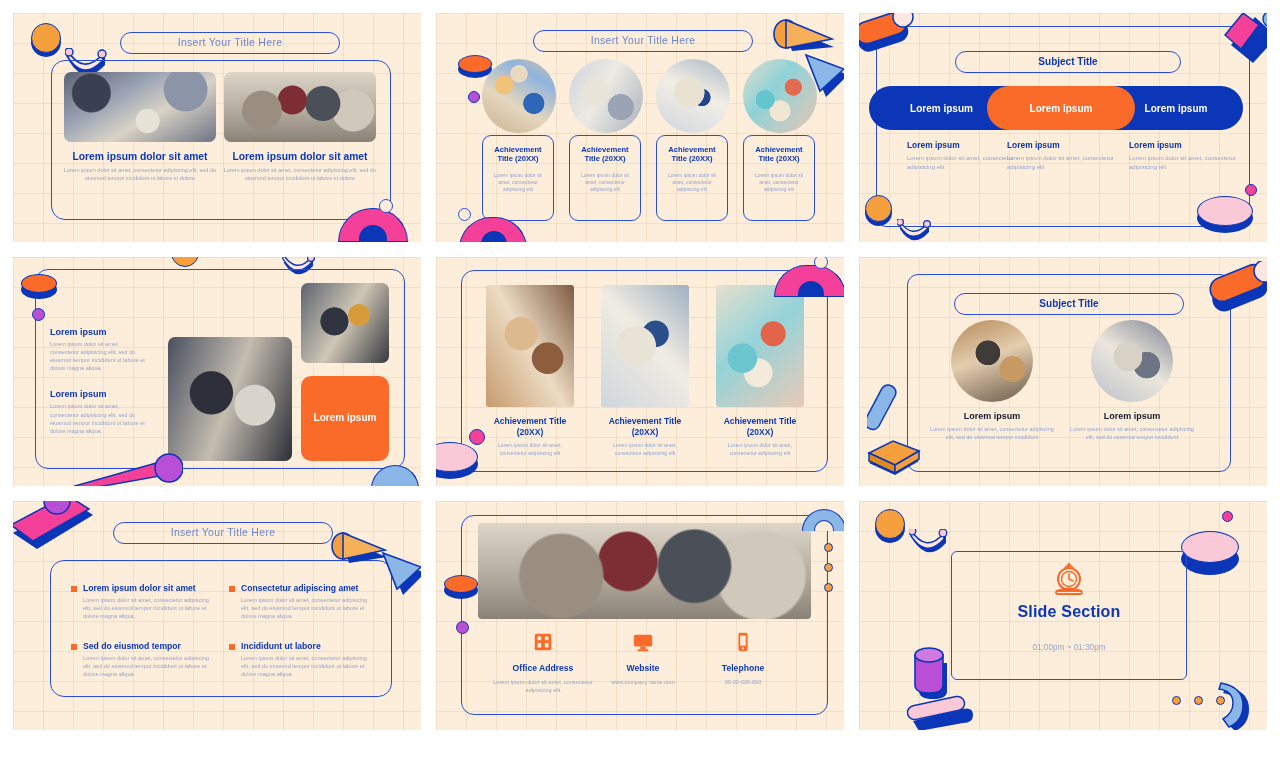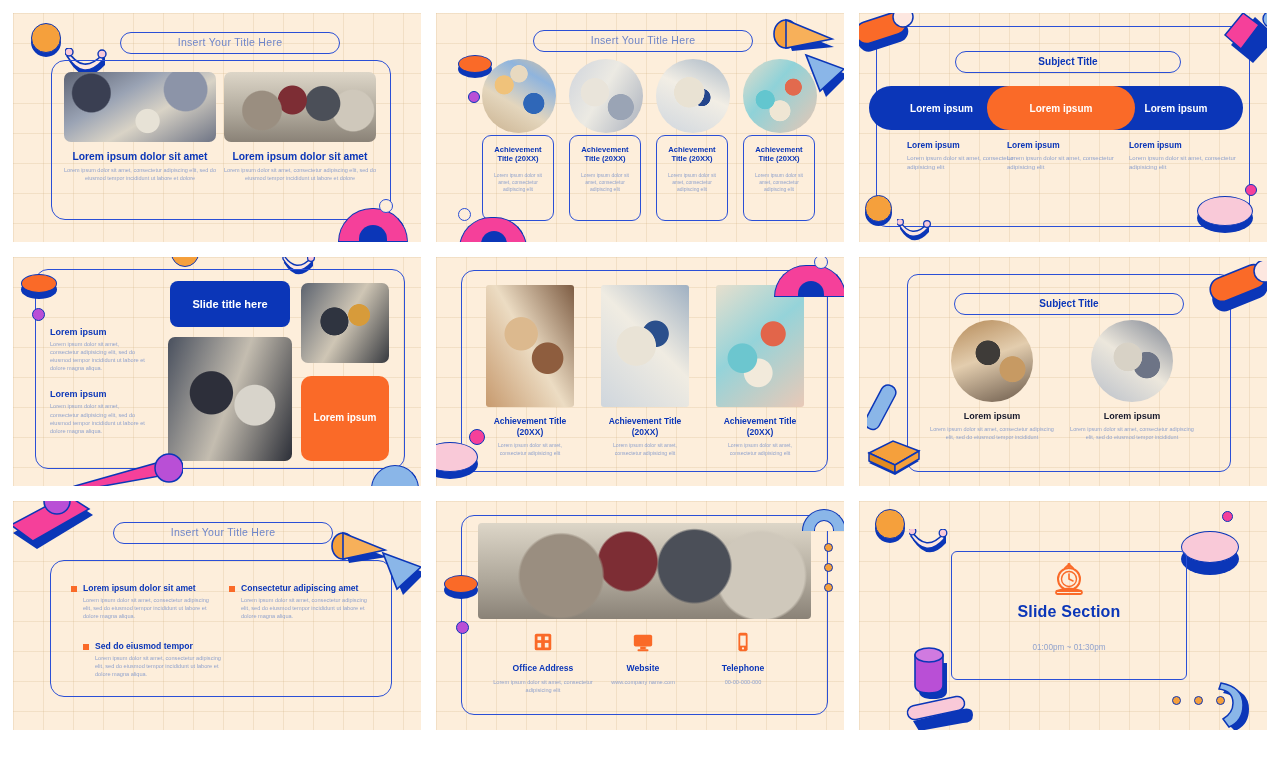--- a/index.html
+++ b/index.html
@@ -306,21 +306,20 @@
 
   <div class="slide">
     <div class="layer">
       <div class="s4-frame"></div>
       <div class="s4-left">
         <h4 class="h-blue">Lorem ipsum</h4>
         <p class="body-txt">Lorem ipsum dolor sit amet, consectetur adipisicing elit, sed do eiusmod tempor incididunt ut labore et dolore magna aliqua.</p>
         <h4 class="h-blue">Lorem ipsum</h4>
         <p class="body-txt">Lorem ipsum dolor sit amet, consectetur adipisicing elit, sed do eiusmod tempor incididunt ut labore et dolore magna aliqua.</p>
       </div>
-      <div class="s4-title">Slide title here</div>
       <div class="s4-main photo ph10"></div>
       <div class="s4-tr photo ph14"></div>
       <div class="s4-br">Lorem ipsum</div>
     </div>
     <div class="deco front" style="left:8px;top:23px;width:36px;height:19px;border-radius:50%;background:#0b36b8;"></div>
     <div class="deco front" style="left:8px;top:17px;width:36px;height:19px;border-radius:50%;background:#fa6a28;border:1.6px solid #0b36b8;box-sizing:border-box;"></div>
     <div class="deco front" style="left:19px;top:51px;width:13px;height:13px;border-radius:50%;background:#b94fd6;border:1.3px solid #0b36b8;box-sizing:border-box;"></div>
     <div class="deco" style="left:158px;top:-6px;width:28px;height:16px;border-radius:0 0 16px 16px;background:#f5a03c;border:1.4px solid #0b36b8;box-sizing:border-box;"></div>
     <svg class="deco" style="left:268px;top:-4px;" width="36" height="26" viewBox="0 0 36 26">
       <path d="M3 3 q13 21 29 3 l0 7 q-16 18 -29 -3 z" fill="#0b36b8"></path>
@@ -403,24 +402,31 @@
             </div>
           <p class="body-txt">Lorem ipsum dolor sit amet, consectetur adipiscing elit, sed do eiusmod tempor incididunt ut labore et dolore magna aliqua.</p>
         </div>
         <div class="s7-item" style="left:178px;top:22px;">
           <div class="hd">
               <span class="bul"></span>
               <h4 class="h-blue">Consectetur adipiscing amet</h4>
             </div>
           <p class="body-txt">Lorem ipsum dolor sit amet, consectetur adipiscing elit, sed do eiusmod tempor incididunt ut labore et dolore magna aliqua.</p>
         </div>
-        <div class="s7-item" style="left:32px;top:80px;">
+        <div class="s7-item" style="left:20px;top:80px;">
           <div class="hd">
               <span class="bul"></span>
               <h4 class="h-blue">Sed do eiusmod tempor</h4>
+            </div>
+          <p class="body-txt">Lorem ipsum dolor sit amet, consectetur adipiscing elit, sed do eiusmod tempor incididunt ut labore et dolore magna aliqua.</p>
+        </div>
+        <div class="s7-item" style="left:178px;top:80px;">
+          <div class="hd">
+              <span class="bul"></span>
+              <h4 class="h-blue">Incididunt ut labore</h4>
             </div>
           <p class="body-txt">Lorem ipsum dolor sit amet, consectetur adipiscing elit, sed do eiusmod tempor incididunt ut labore et dolore magna aliqua.</p>
         </div>
       </div>
     </div>
     <svg class="deco front" style="left:-4px;top:-4px;" width="90" height="58" viewBox="0 0 90 58">
       <path d="M4 36 L60 2 L84 18 L28 52 Z" fill="#0b36b8"></path>
       <path d="M2 28 L58 -2 L80 12 L24 44 Z" fill="#f5409a" stroke="#0b36b8" stroke-width="1.5"></path>
       <circle cx="48" cy="4" r="13" fill="#b94fd6" stroke="#0b36b8" stroke-width="1.5"></circle>
     </svg>

